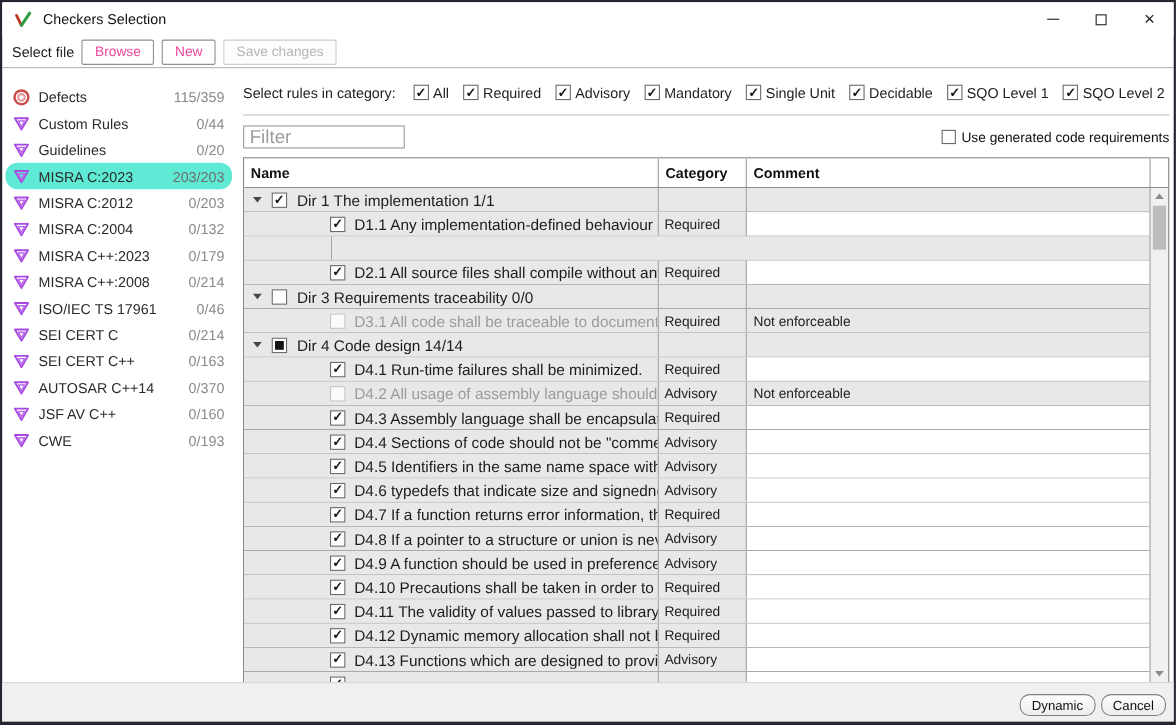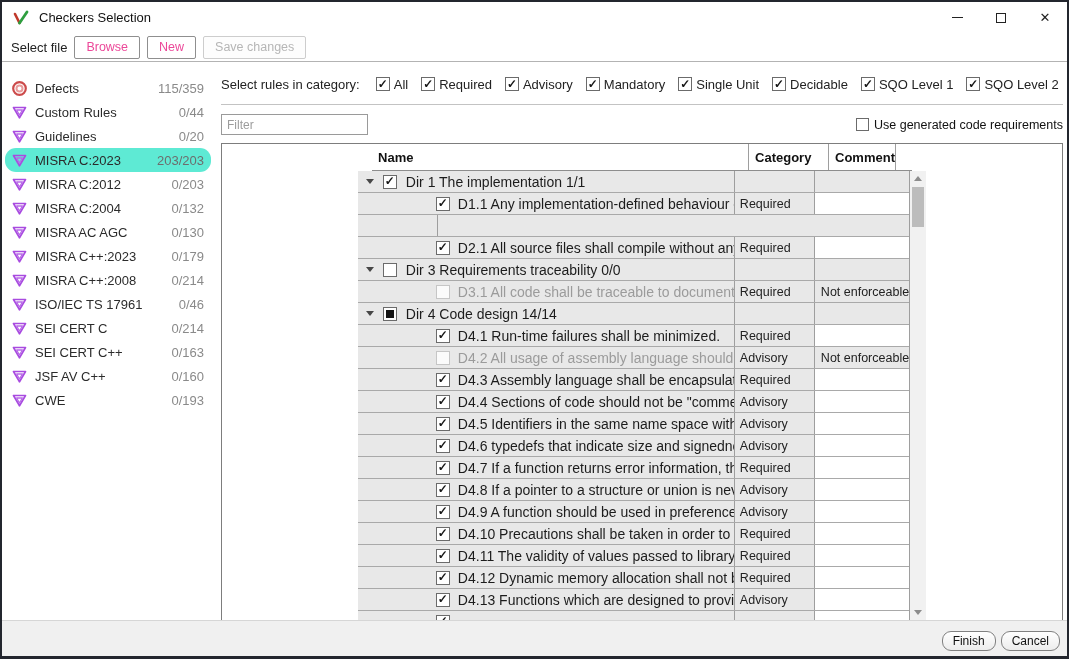--- a/index.html
+++ b/index.html
@@ -36,34 +36,34 @@
   .sb-item.selected .sb-count { color:#6d6d6d; }
 
   
   .content { flex:1; display:flex; flex-direction:column; padding:13px 4px 0 4px; overflow:hidden; }
   .catrow { display:flex; align-items:center; gap:13px; height:18px; flex:none; }
   .catrow .cap { font-size:13px; color:#222; margin-right:3px; white-space:nowrap; }
   .cat-opt { display:flex; align-items:center; gap:4px; cursor:default; }
   .cat-opt span.txt { font-size:13px; color:#222; white-space:nowrap; }
   .hsep { border-bottom:1px solid #c3c3c3; margin-top:11px; flex:none; }
   .filterrow { margin-top:9px; display:flex; align-items:center; flex:none; height:21px; }
-  .filter-input { width:147px; height:21px; border:1px solid #9a9a9a; font-size:12px; padding:0 5px; color:#333; font-family:"Liberation Sans",sans-serif; outline:none; }
+  .filter-input { width:147px; height:21px; border:1px solid #9a9a9a; font-size:17px; padding:0 5px; color:#333; font-family:"Liberation Sans",sans-serif; outline:none; }
   .filter-input::placeholder { color:#9c9c9c; }
   .gencode { margin-left:auto; display:flex; align-items:center; gap:5px; }
   .gencode .txt { font-size:12.5px; color:#111; white-space:nowrap; }
 
   
   .cb { width:14px; height:14px; border:1px solid #6b6b6b; background:#fff; display:inline-flex; align-items:center; justify-content:center; flex:none; }
   .cb.checked::after { content:"\2713"; font-size:12px; font-weight:bold; color:#151515; line-height:1; margin-top:-1px; }
   .cb.indeterminate::after { content:""; width:8px; height:8px; background:#151515; }
   .cb.disabled { border-color:#c6c6c6; background:#fbfbfb; }
   .cb.small { width:13px; height:13px; }
 
   
-  .table { margin-top:8px; border:1px solid #7d7d7d; height:478px; flex:none; display:flex; flex-direction:column; overflow:hidden; background:#fff;align-items:center; }
+  .table { margin-top:8px; border:1px solid #7d7d7d; height:478px; flex:none; display:flex; flex-direction:column; overflow:hidden; background:#fff; }
   .thead { height:27px; flex:none; display:flex; border-bottom:1px solid #8d8d8d; background:#fff; }
   .th { font-size:13px; font-weight:bold; color:#111; display:flex; align-items:center; padding-left:6px; border-right:1px solid #9e9e9e; }
   .th.name { width:377px; flex:none; }
   .th.cat  { width:80px; flex:none; }
   .th.com  { flex:1; }
   .th.stub { width:16px; flex:none; border-right:none; padding:0; }
   .tbody { flex:1; position:relative; overflow:hidden; }
   .trow { height:22px; display:flex; margin-right:17px; border-bottom:1px solid #a9a9a9; }
   .c-name { width:377px; flex:none; display:flex; align-items:center; background:#e8e8e8; border-right:1px solid #9e9e9e; overflow:hidden; }
   .c-cat  { width:80px; flex:none; display:flex; align-items:center; background:#e8e8e8; border-right:1px solid #9e9e9e; font-size:12.5px; color:#222; padding-left:5px; white-space:nowrap; overflow:hidden; }
@@ -185,30 +185,20 @@
           <span class="sb-label">MISRA C:2004</span>
           <span class="sb-count">0/132</span>
         </div>
         <div class="sb-item">
           <span class="sb-icon">
             <svg width="17" height="17" viewBox="0 0 17 17">
               <polygon points="2.5,3.5 14.5,3.5 8.5,13.8" fill="none" stroke="#a94be0" stroke-width="1.7" stroke-linejoin="round"></polygon>
               <polygon points="5.6,6 11.4,6 8.5,11" fill="none" stroke="#b86ae8" stroke-width="1.3" stroke-linejoin="round"></polygon>
             </svg>
           </span>
-          <span class="sb-label">MISRA AC AGC</span>
-          <span class="sb-count">0/130</span>
-        </div>
-        <div class="sb-item">
-          <span class="sb-icon">
-            <svg width="17" height="17" viewBox="0 0 17 17">
-              <polygon points="2.5,3.5 14.5,3.5 8.5,13.8" fill="none" stroke="#a94be0" stroke-width="1.7" stroke-linejoin="round"></polygon>
-              <polygon points="5.6,6 11.4,6 8.5,11" fill="none" stroke="#b86ae8" stroke-width="1.3" stroke-linejoin="round"></polygon>
-            </svg>
-          </span>
           <span class="sb-label">MISRA C++:2023</span>
           <span class="sb-count">0/179</span>
         </div>
         <div class="sb-item">
           <span class="sb-icon">
             <svg width="17" height="17" viewBox="0 0 17 17">
               <polygon points="2.5,3.5 14.5,3.5 8.5,13.8" fill="none" stroke="#a94be0" stroke-width="1.7" stroke-linejoin="round"></polygon>
               <polygon points="5.6,6 11.4,6 8.5,11" fill="none" stroke="#b86ae8" stroke-width="1.3" stroke-linejoin="round"></polygon>
             </svg>
           </span>
@@ -237,20 +227,30 @@
         </div>
         <div class="sb-item">
           <span class="sb-icon">
             <svg width="17" height="17" viewBox="0 0 17 17">
               <polygon points="2.5,3.5 14.5,3.5 8.5,13.8" fill="none" stroke="#a94be0" stroke-width="1.7" stroke-linejoin="round"></polygon>
               <polygon points="5.6,6 11.4,6 8.5,11" fill="none" stroke="#b86ae8" stroke-width="1.3" stroke-linejoin="round"></polygon>
             </svg>
           </span>
           <span class="sb-label">SEI CERT C++</span>
           <span class="sb-count">0/163</span>
+        </div>
+        <div class="sb-item">
+          <span class="sb-icon">
+            <svg width="17" height="17" viewBox="0 0 17 17">
+              <polygon points="2.5,3.5 14.5,3.5 8.5,13.8" fill="none" stroke="#a94be0" stroke-width="1.7" stroke-linejoin="round"></polygon>
+              <polygon points="5.6,6 11.4,6 8.5,11" fill="none" stroke="#b86ae8" stroke-width="1.3" stroke-linejoin="round"></polygon>
+            </svg>
+          </span>
+          <span class="sb-label">AUTOSAR C++14</span>
+          <span class="sb-count">0/370</span>
         </div>
         <div class="sb-item">
           <span class="sb-icon">
             <svg width="17" height="17" viewBox="0 0 17 17">
               <polygon points="2.5,3.5 14.5,3.5 8.5,13.8" fill="none" stroke="#a94be0" stroke-width="1.7" stroke-linejoin="round"></polygon>
               <polygon points="5.6,6 11.4,6 8.5,11" fill="none" stroke="#b86ae8" stroke-width="1.3" stroke-linejoin="round"></polygon>
             </svg>
           </span>
           <span class="sb-label">JSF AV C++</span>
           <span class="sb-count">0/160</span>
@@ -499,17 +499,17 @@
                 <span class="tri-down"></span>
               </div>
           </div>
         </div>
       </div>
 
     </div>
   </div>
 
   <div class="footer">
-    <button class="fbtn">Finish</button>
+    <button class="fbtn">Dynamic</button>
     <button class="fbtn">Cancel</button>
   </div>
 
 </div>
 
 </body></html>

